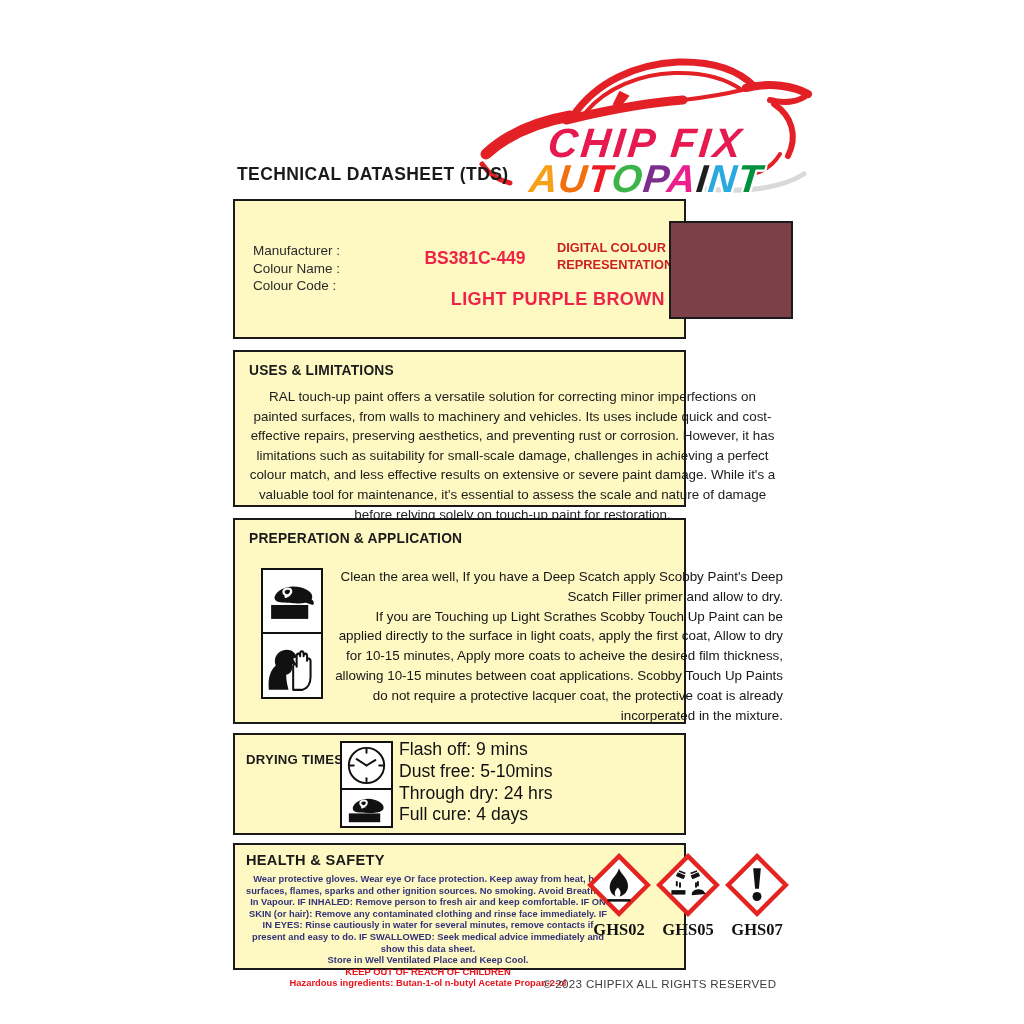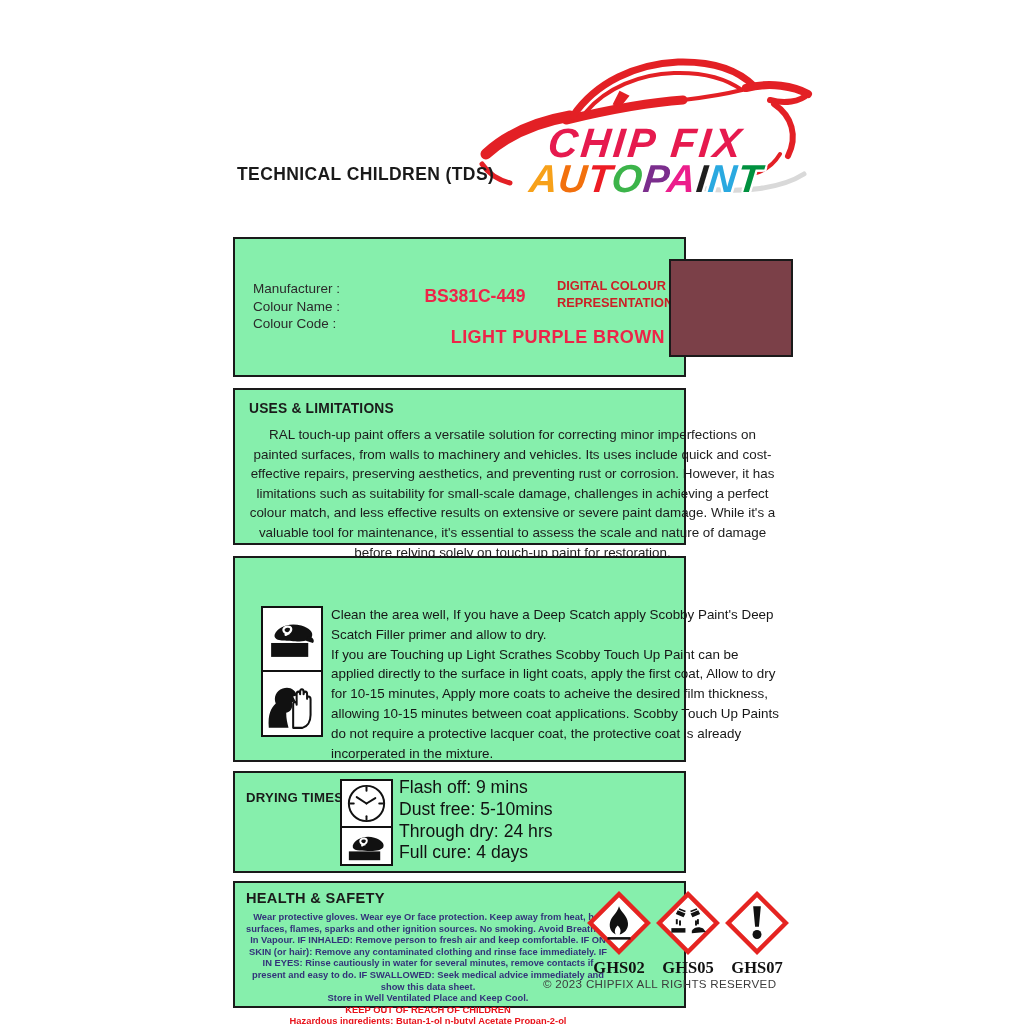--- a/index.html
+++ b/index.html
@@ -41,23 +41,22 @@
   
   .tds-title {
     position: absolute; left: 237px; top: 164px;
     font-size: 17.5px; font-weight: bold; color: #1a1a1a;
     letter-spacing: 0.4px;
   }
 
   
   .box {
     position: absolute; left: 233px; width: 453px;
-    background: #86efac;
+    background: #fef9c3;
     border: 2.6px solid #1a1a1a;
-    margin-top: 38px;
   }
   .box-heading {
     font-weight: bold; color: #1a1a1a; font-size: 13.8px;
     letter-spacing: 0.2px;
   }
 
   
   .box.info { top: 199px; height: 140px; }
   .info-labels {
     position: absolute; left: 18px; top: 41px;
@@ -95,21 +94,21 @@
   .prep-icons {
     position: absolute; left: 26px; top: 48px; width: 62px;
   }
   .pict {
     width: 62px; height: 67px; border: 2.6px solid #111;
     background: #fff; display: block;
   }
   .pict + .pict { margin-top: -2.6px; }
   .prep-body {
     position: absolute; left: 96px; top: 47px; width: 452px;
-    text-align: left; font-size: 13.4px; line-height: 19.8px; color: #161616;
+    text-align: right; font-size: 13.4px; line-height: 19.8px; color: #161616;
     font-weight: 500;
   }
 
   
   .box.drying { top: 733px; height: 102px; }
   .drying-heading { position: absolute; left: 11px; top: 17px; font-size: 13.2px; }
   .drying-icons { position: absolute; left: 105px; top: 6px; width: 53px; }
   .pict-sm { width: 53px; border: 2.4px solid #111; background: #fff; display: block; }
   .pict-sm.clock { height: 49px; }
   .pict-sm.wipe { height: 40px; margin-top: -2.4px; }
@@ -173,41 +172,42 @@
 
         <path d="M136 62 l 6 -12 l 8 4 l -8 10 Z" fill="#e32025" stroke-width="2"></path>
       </g>
 
       <path d="M220 146 C 266 152 304 146 326 132" fill="none" stroke="#d9d9d9" stroke-width="5" stroke-linecap="round"></path>
     </svg>
     <div class="chipfix">CHIP FIX</div>
     <div class="autopaint"><span style="color: rgb(247, 161, 26);">A</span><span style="color: rgb(242, 112, 13);">U</span><span style="color: rgb(237, 28, 36);">T</span><span style="color: rgb(60, 180, 74);">O</span><span style="color: rgb(123, 46, 141);">P</span><span style="color: rgb(236, 30, 140);">A</span><span style="color: rgb(30, 30, 30);">I</span><span style="color: rgb(42, 169, 224);">N</span><span style="color: rgb(0, 145, 63);">T</span></div>
   </div>
 
-  <div class="tds-title">TECHNICAL CHILDREN  (TDS)</div>
+  <div class="tds-title">TECHNICAL DATASHEET  (TDS)</div>
 
   <div class="box info">
     <div class="info-labels">
       <div>Manufacturer :</div>
       <div>Colour Name :</div>
       <div>Colour Code :</div>
     </div>
     <div class="info-code">BS381C-449</div>
     <div class="info-name">LIGHT PURPLE BROWN</div>
     <div class="digital-label">DIGITAL COLOUR
 REPRESENTATION</div>
     <div class="swatch" style="background: rgb(123, 64, 72);"></div>
   </div>
 
   <div class="box uses">
     <div class="box-heading">USES &amp; LIMITATIONS</div>
     <div class="uses-body">RAL touch-up paint offers a versatile solution for correcting minor imperfections on painted surfaces, from walls to machinery and vehicles. Its uses include quick and cost-effective repairs, preserving aesthetics, and preventing rust or corrosion. However, it has limitations such as suitability for small-scale damage, challenges in achieving a perfect colour match, and less effective results on extensive or severe paint damage. While it's a valuable tool for maintenance, it's essential to assess the scale and nature of damage before relying solely on touch-up paint for restoration.</div>
   </div>
 
   <div class="box prep">
+    <div class="box-heading">PREPERATION &amp; APPLICATION</div>
     <div class="prep-icons">
 
       <svg class="pict" viewBox="0 0 100 100">
         <path d="M20 42 C 24 28 46 20 66 26 C 80 30 88 38 84 46 C 80 52 66 54 52 53 C 38 52 18 54 20 42 Z" fill="#111"></path>
         <path d="M78 44 C 86 46 90 52 86 56 L 74 52 Z" fill="#111"></path>
         <rect x="14" y="56" width="64" height="24" fill="#111"></rect>
         <path d="M44 40 c -10 -1 -12 -10 -3 -12 c 9 -2 12 8 -2 14" fill="none" stroke="#fff" stroke-width="4" stroke-linecap="round"></path>
       </svg>
 
       <svg class="pict" viewBox="0 0 100 100">

